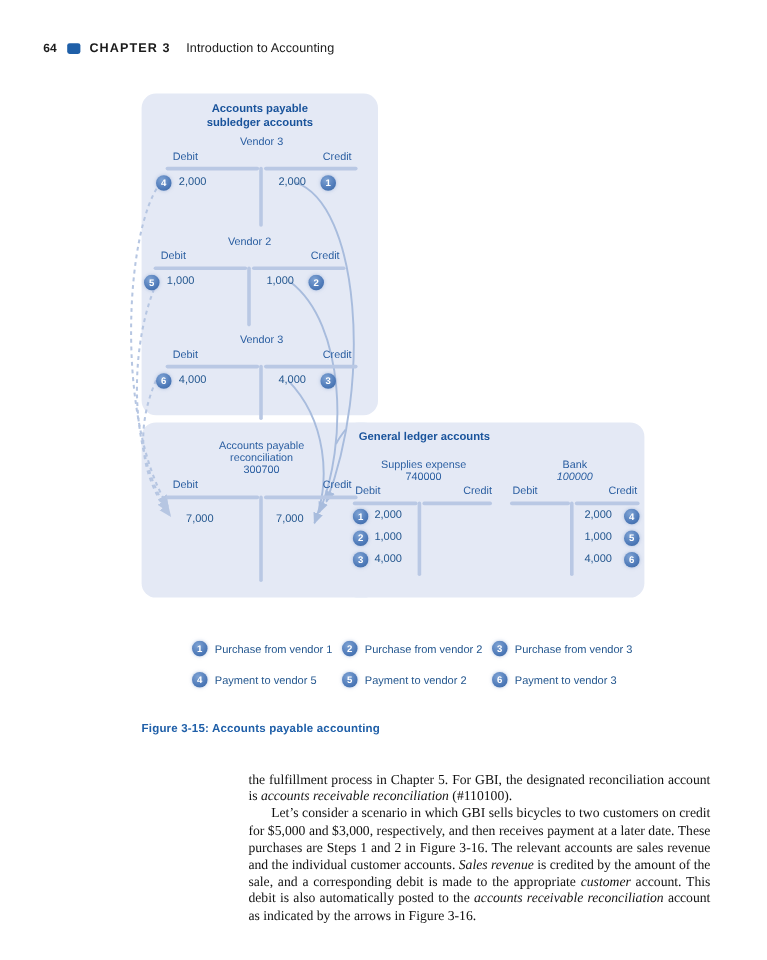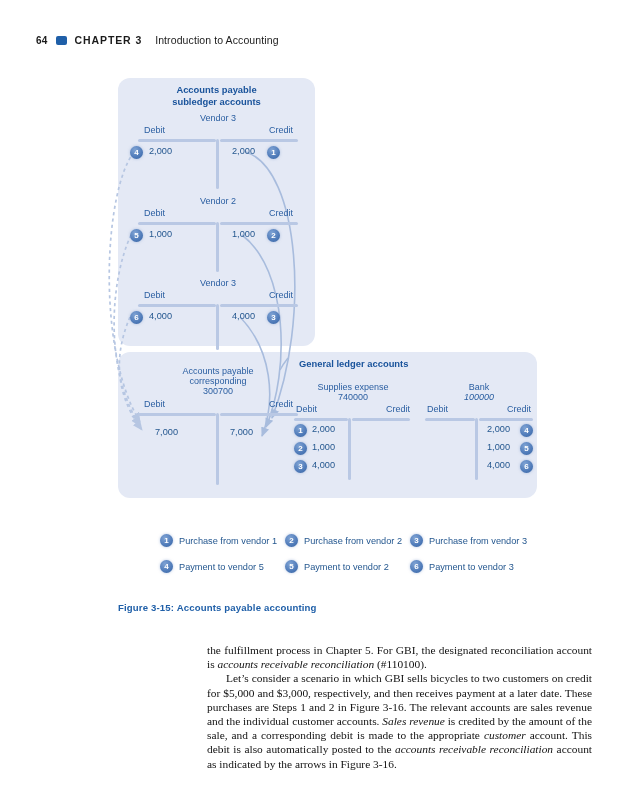--- a/index.html
+++ b/index.html
@@ -228,21 +228,21 @@
     <div class="cr-label" style="right:13px; top:12px;">Credit</div>
     <div class="rule" style="left:8px; top:26px; width:78px;"></div>
     <div class="rule" style="left:90px; top:26px; width:78px;"></div>
     <div class="stem" style="left:86px; top:26px; height:50px;"></div>
     <span class="badge" style="left:0px; top:33px;">4</span>
     <span class="amt" style="left:19px; top:33px;">2,000</span>
     <span class="amt" style="left:102px; top:33px;">2,000</span>
     <span class="badge" style="left:137px; top:33px;">1</span>
   </div>
 
-  <div class="tacct" style="left:130px; top:126px; width:176px; height:72px;">
+  <div class="tacct" style="left:120px; top:126px; width:176px; height:72px;">
     <div class="acct-name">Vendor 2</div>
     <div class="dr-label" style="left:14px; top:12px;">Debit</div>
     <div class="cr-label" style="right:13px; top:12px;">Credit</div>
     <div class="rule" style="left:8px; top:26px; width:78px;"></div>
     <div class="rule" style="left:90px; top:26px; width:78px;"></div>
     <div class="stem" style="left:86px; top:26px; height:50px;"></div>
     <span class="badge" style="left:0px; top:33px;">5</span>
     <span class="amt" style="left:19px; top:33px;">1,000</span>
     <span class="amt" style="left:102px; top:33px;">1,000</span>
     <span class="badge" style="left:137px; top:33px;">2</span>
@@ -256,21 +256,21 @@
     <div class="rule" style="left:90px; top:26px; width:78px;"></div>
     <div class="stem" style="left:86px; top:26px; height:46px;"></div>
     <span class="badge" style="left:0px; top:33px;">6</span>
     <span class="amt" style="left:19px; top:33px;">4,000</span>
     <span class="amt" style="left:102px; top:33px;">4,000</span>
     <span class="badge" style="left:137px; top:33px;">3</span>
   </div>
 
   <div class="tacct" style="left:130px; top:296px; width:176px; height:125px;">
     <div class="acct-name" style="top:0px;">Accounts payable</div>
-    <div class="acct-name" style="top:10px;">corresponding</div>
+    <div class="acct-name" style="top:10px;">reconciliation</div>
     <div class="acct-name" style="top:20px;">300700</div>
     <div class="dr-label" style="left:14px; top:33px;">Debit</div>
     <div class="cr-label" style="right:13px; top:33px;">Credit</div>
     <div class="rule" style="left:8px; top:47px; width:78px;"></div>
     <div class="rule" style="left:90px; top:47px; width:78px;"></div>
     <div class="stem" style="left:86px; top:47px; height:72px;"></div>
     <span class="amt" style="left:25px; top:61px;">7,000</span>
     <span class="amt" style="left:100px; top:61px;">7,000</span>
   </div>
 

